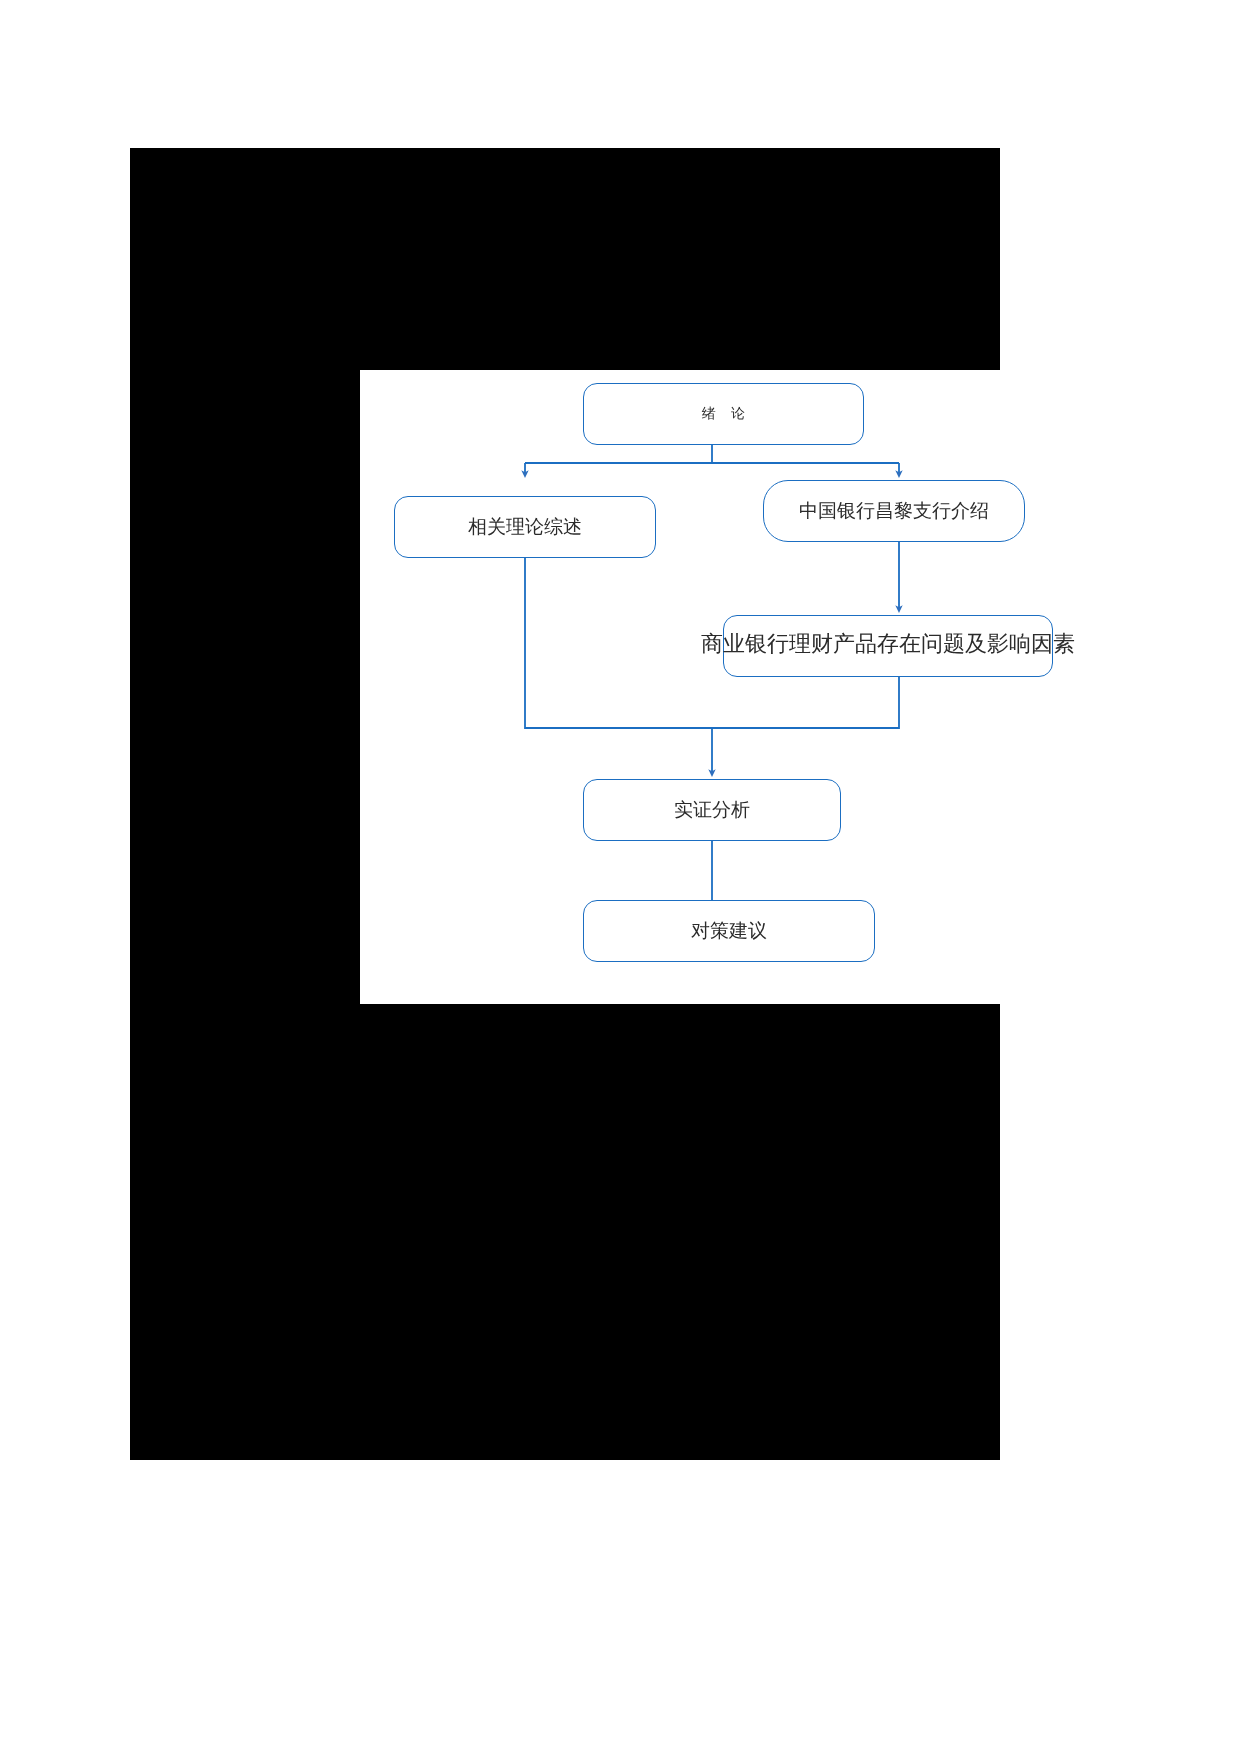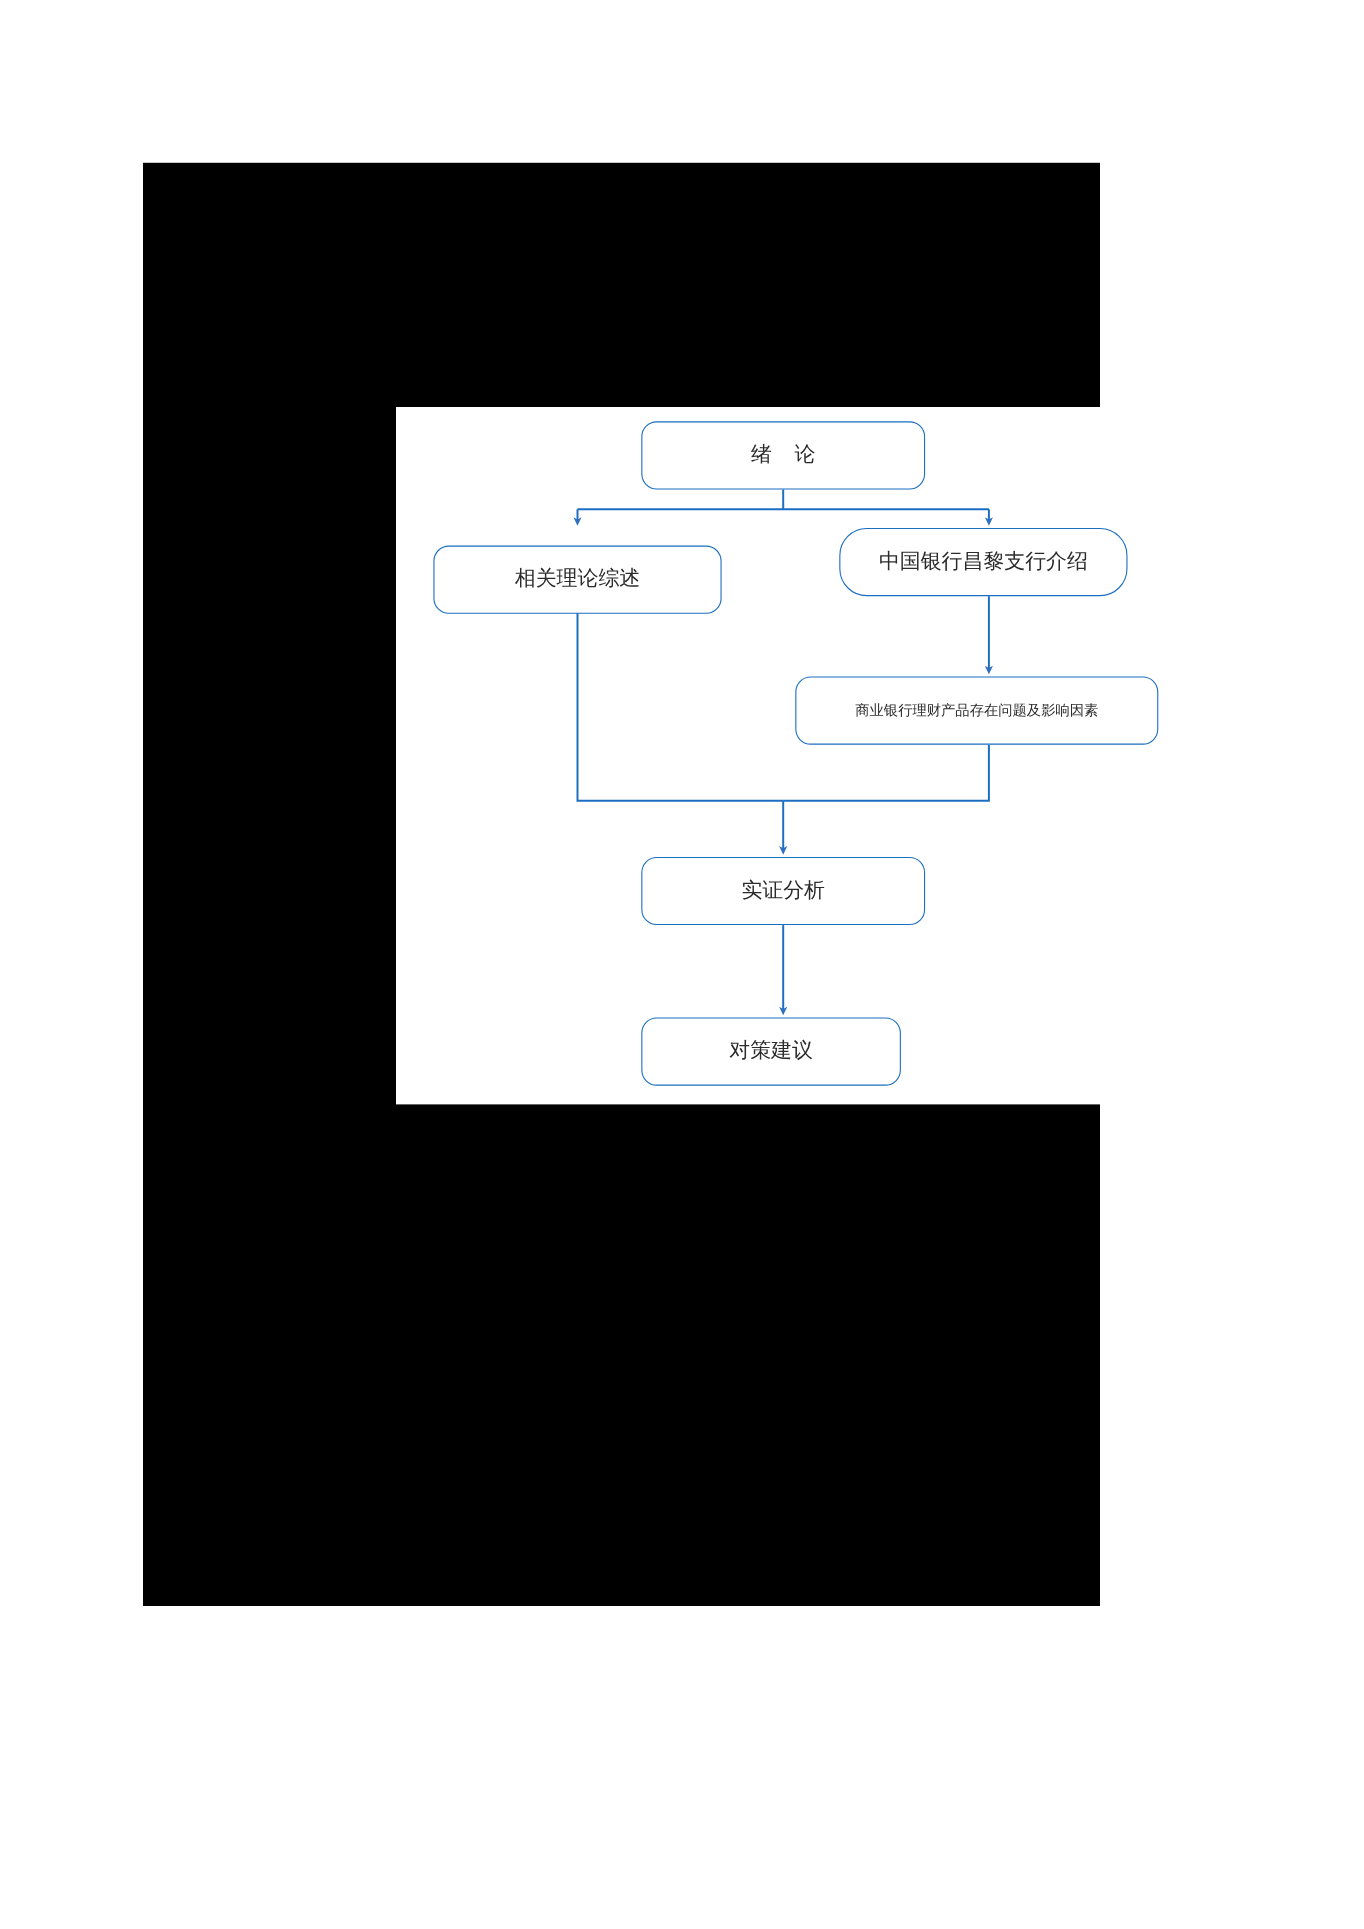--- a/index.html
+++ b/index.html
@@ -57,26 +57,26 @@
     color: #2b2b2b;
     line-height: 1.2;
     white-space: nowrap;
   }
   .node-label {
     display: block;
     text-align: center;
   }
 
   
-  #node-intro        { left: 223px; top: 13px;  width: 258px; height: 62px;  font-size: 19px; letter-spacing: 0.42em; text-indent: 0.42em; }
+  #node-intro        { left: 223px; top: 13px;  width: 281px; height: 62px;  font-size: 14px; letter-spacing: 0.42em; text-indent: 0.42em; }
   #node-theory       { left: 34px;  top: 110px; width: 262px; height: 62px;  font-size: 19px; margin-top: 16px; }
   #node-boc          { left: 403px; top: 110px; width: 262px; height: 62px;  font-size: 19px; border-radius: 25px; }
-  #node-problems     { left: 363px; top: 245px; width: 330px; height: 62px;  font-size: 13px; }
+  #node-problems     { left: 363px; top: 245px; width: 330px; height: 62px;  font-size: 22px; font-family: Liberation Mono, monospace; }
   #node-empirical    { left: 223px; top: 409px; width: 258px; height: 62px;  font-size: 19px; }
-  #node-suggestions  { left: 223px; top: 555px; width: 236px; height: 62px;  font-size: 19px; }
+  #node-suggestions  { left: 223px; top: 530px; width: 292px; height: 62px;  font-size: 19px; }
 </style>
 </head>
 <body>
 
 <div id="page-sheet">
 
   <div id="diagram-canvas">
 
     <svg id="flow-svg" viewBox="0 0 696 634" xmlns="http://www.w3.org/2000/svg">
       <defs>

